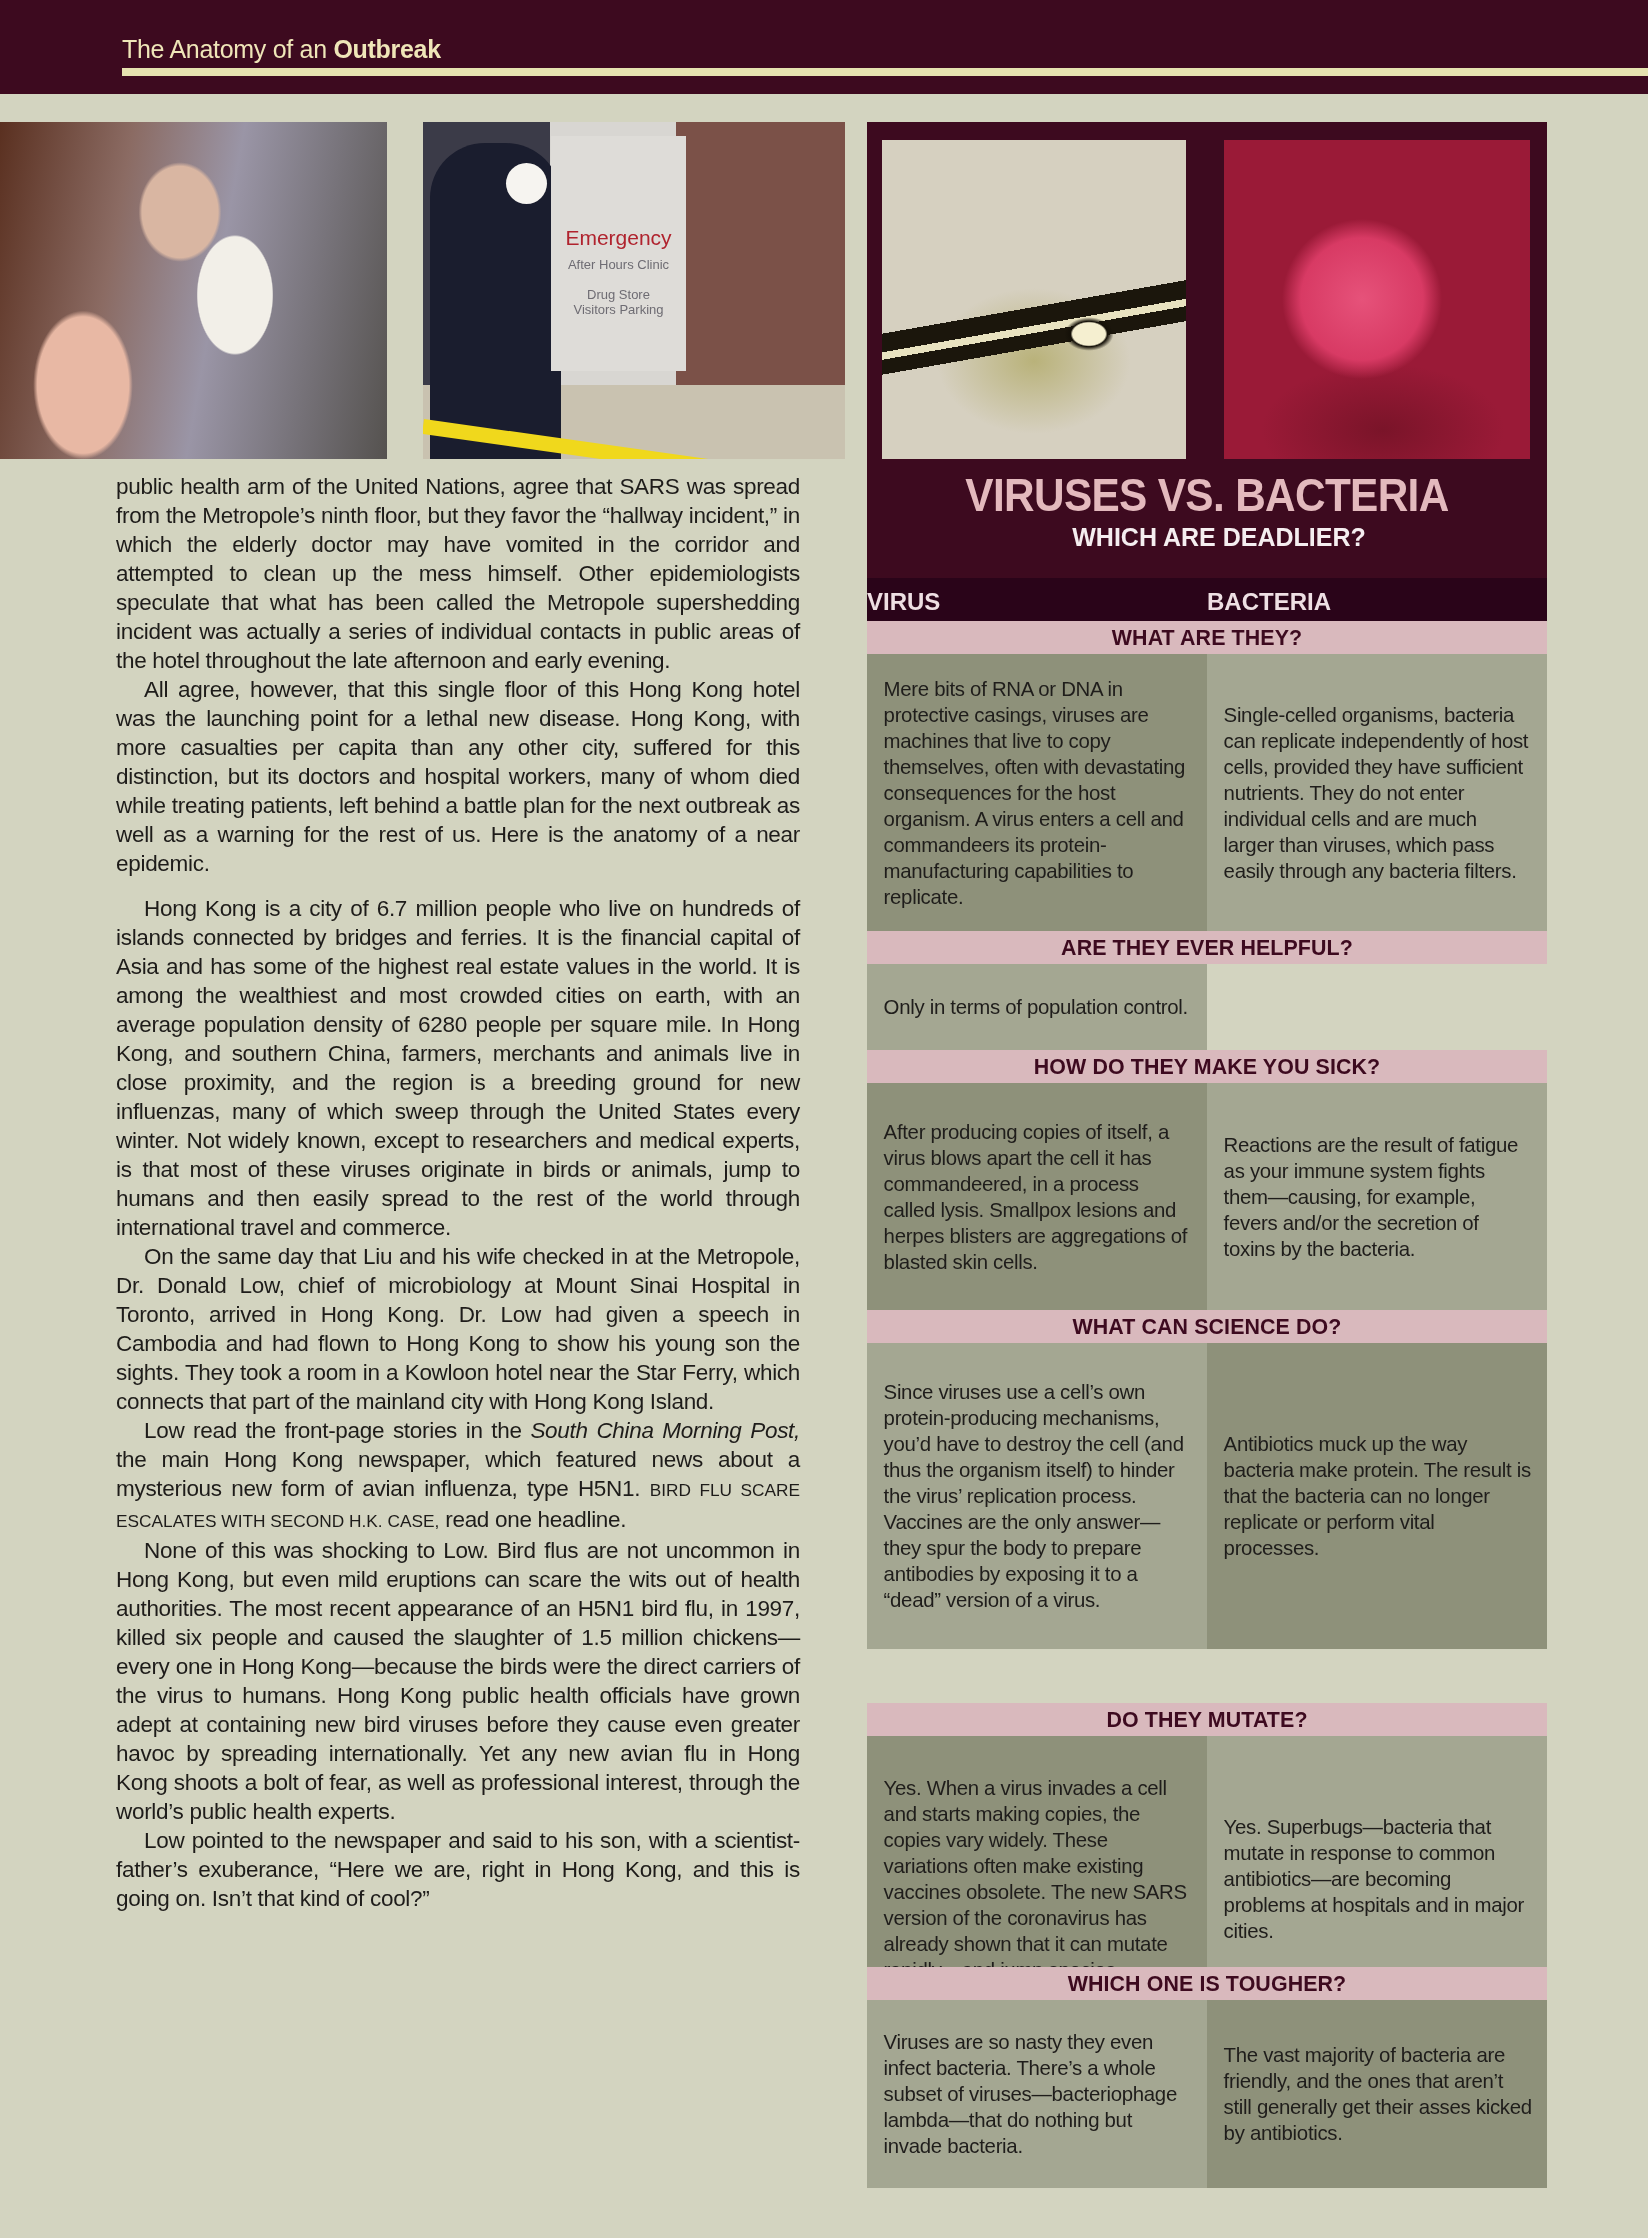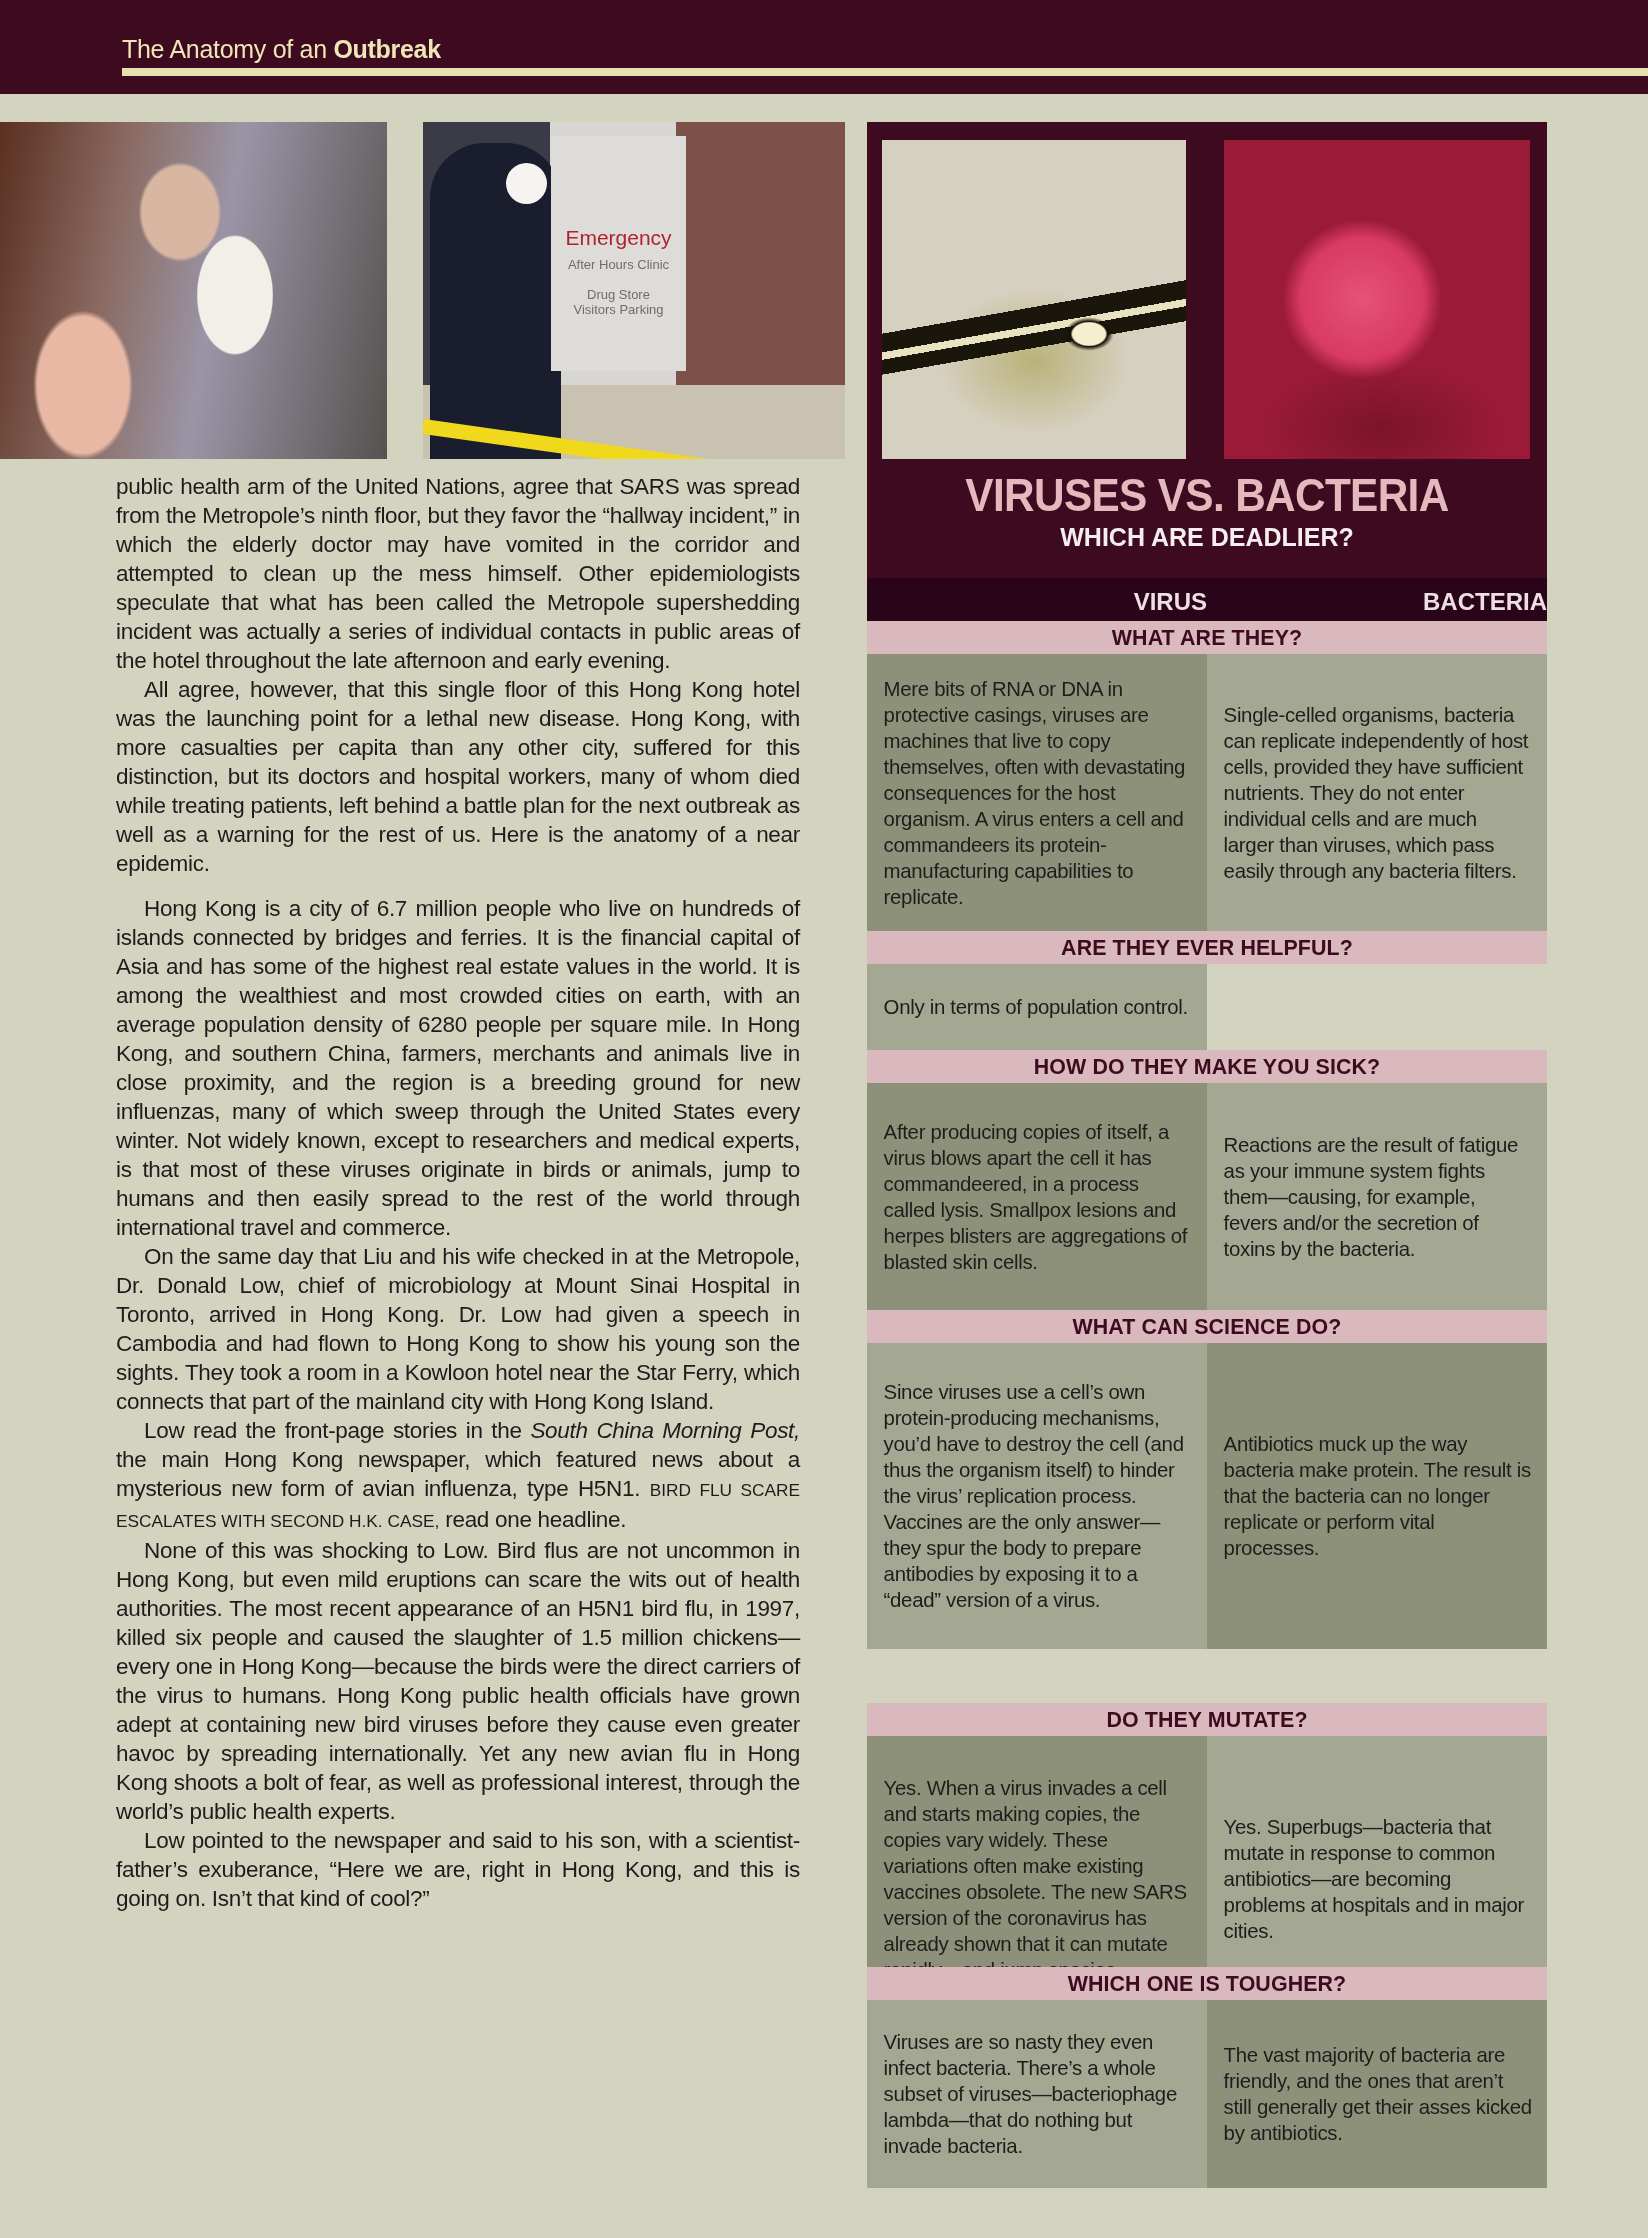--- a/index.html
+++ b/index.html
@@ -92,28 +92,28 @@
       radial-gradient(circle 111px at 138px 159px, #e6527a 0%, #d83a64 55%, transparent 72%),
       radial-gradient(ellipse 152px 83px at 159px 290px, #7a1429 0%, transparent 80%),
       #9a1a37;
   }
   .sb-title {
     position: absolute; left: 0; top: 346px; width: 680px; text-align: center;
     font-size: 46px; font-weight: bold; color: #e3b9bd; letter-spacing: -0.7px;
     transform: scaleX(0.92);
   }
   .sb-subtitle {
-    position: absolute; left: 0; top: 401px; width: 680px; text-align: center;
+    position: absolute; left: 12px; top: 401px; width: 680px; text-align: center;
     font-size: 25px; font-weight: bold; color: #f5eef0;
   }
   .sb-colhead {
     position: absolute; left: 0; top: 456px; width: 680px; height: 43px;
     background: #2a0419; color: #eedfe3; font-size: 24px; font-weight: bold;
   }
-  .sb-colhead span { position: absolute; top: 9.7px; width: 340px; text-align: right; }
+  .sb-colhead span { position: absolute; top: 9.7px; width: 340px; text-align: left; }
   .sb-colhead .c1 { left: 0; }
   .sb-colhead .c2 { left: 340px; }
 
   .section { position: absolute; left: 0; width: 680px; }
   .sec-head {
     height: 33px; background: #d9b9bd; color: #3d0a1f;
     text-align: center; font-size: 21.4px; font-weight: bold; line-height: 35px;
     letter-spacing: 0.1px;
   }
   .sec-body { position: relative; display: flex; }

